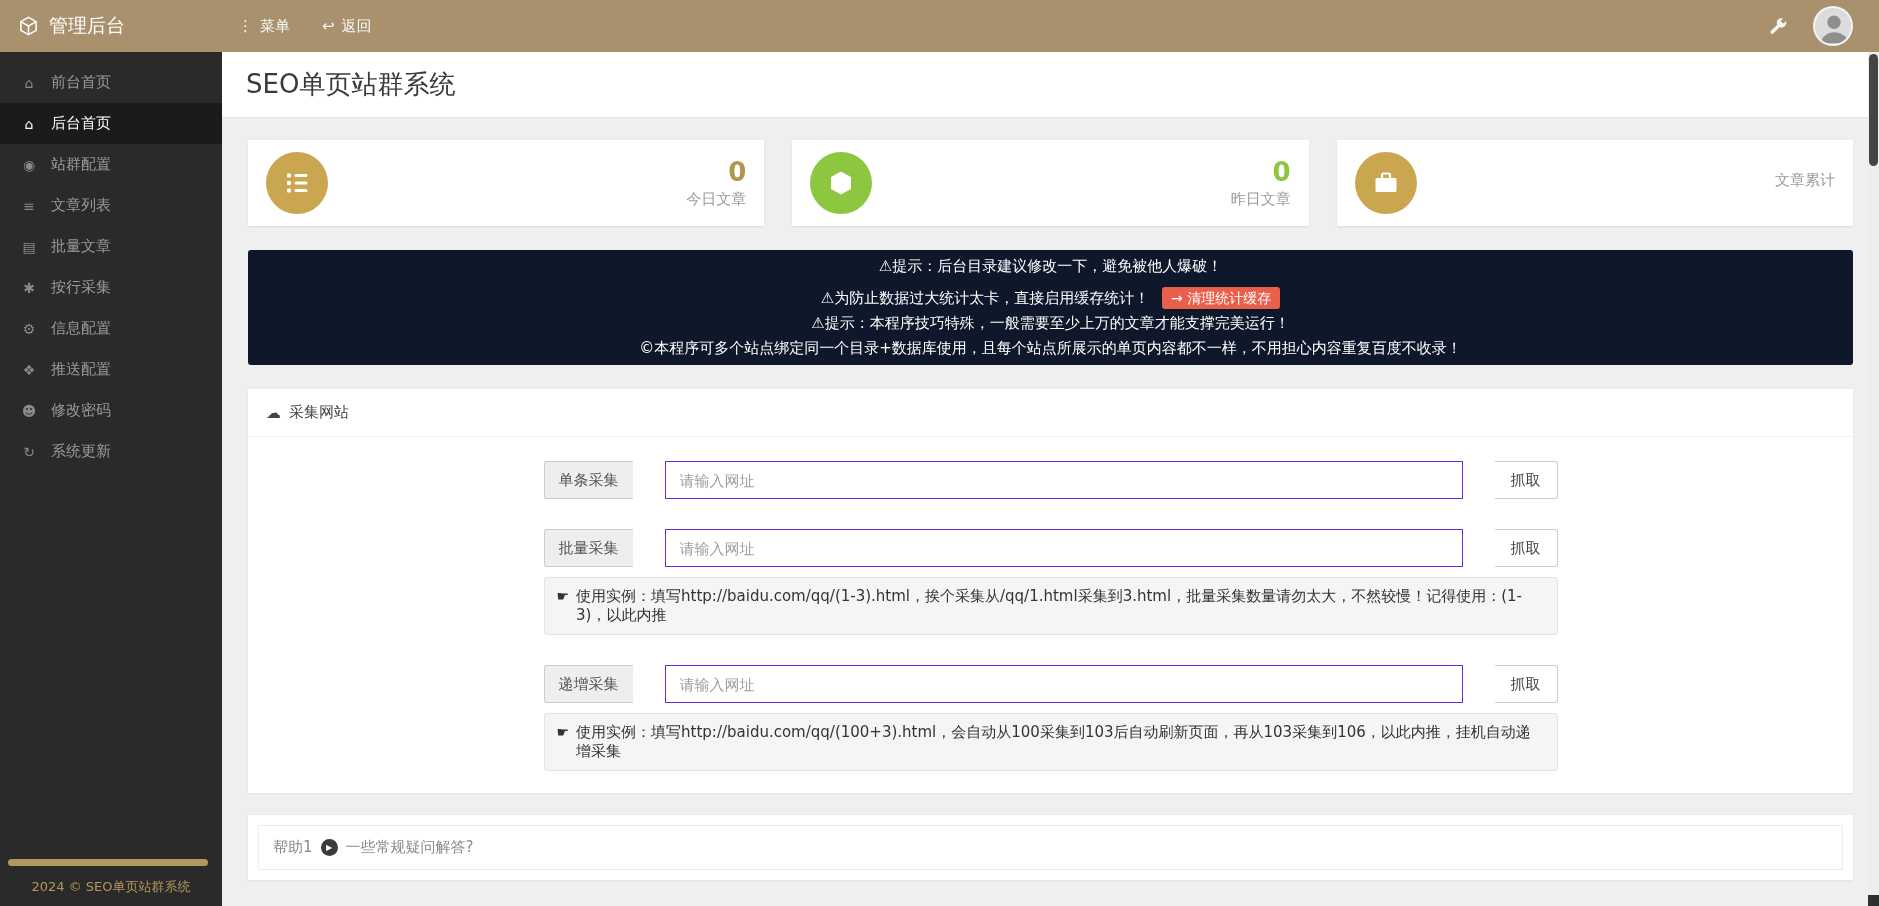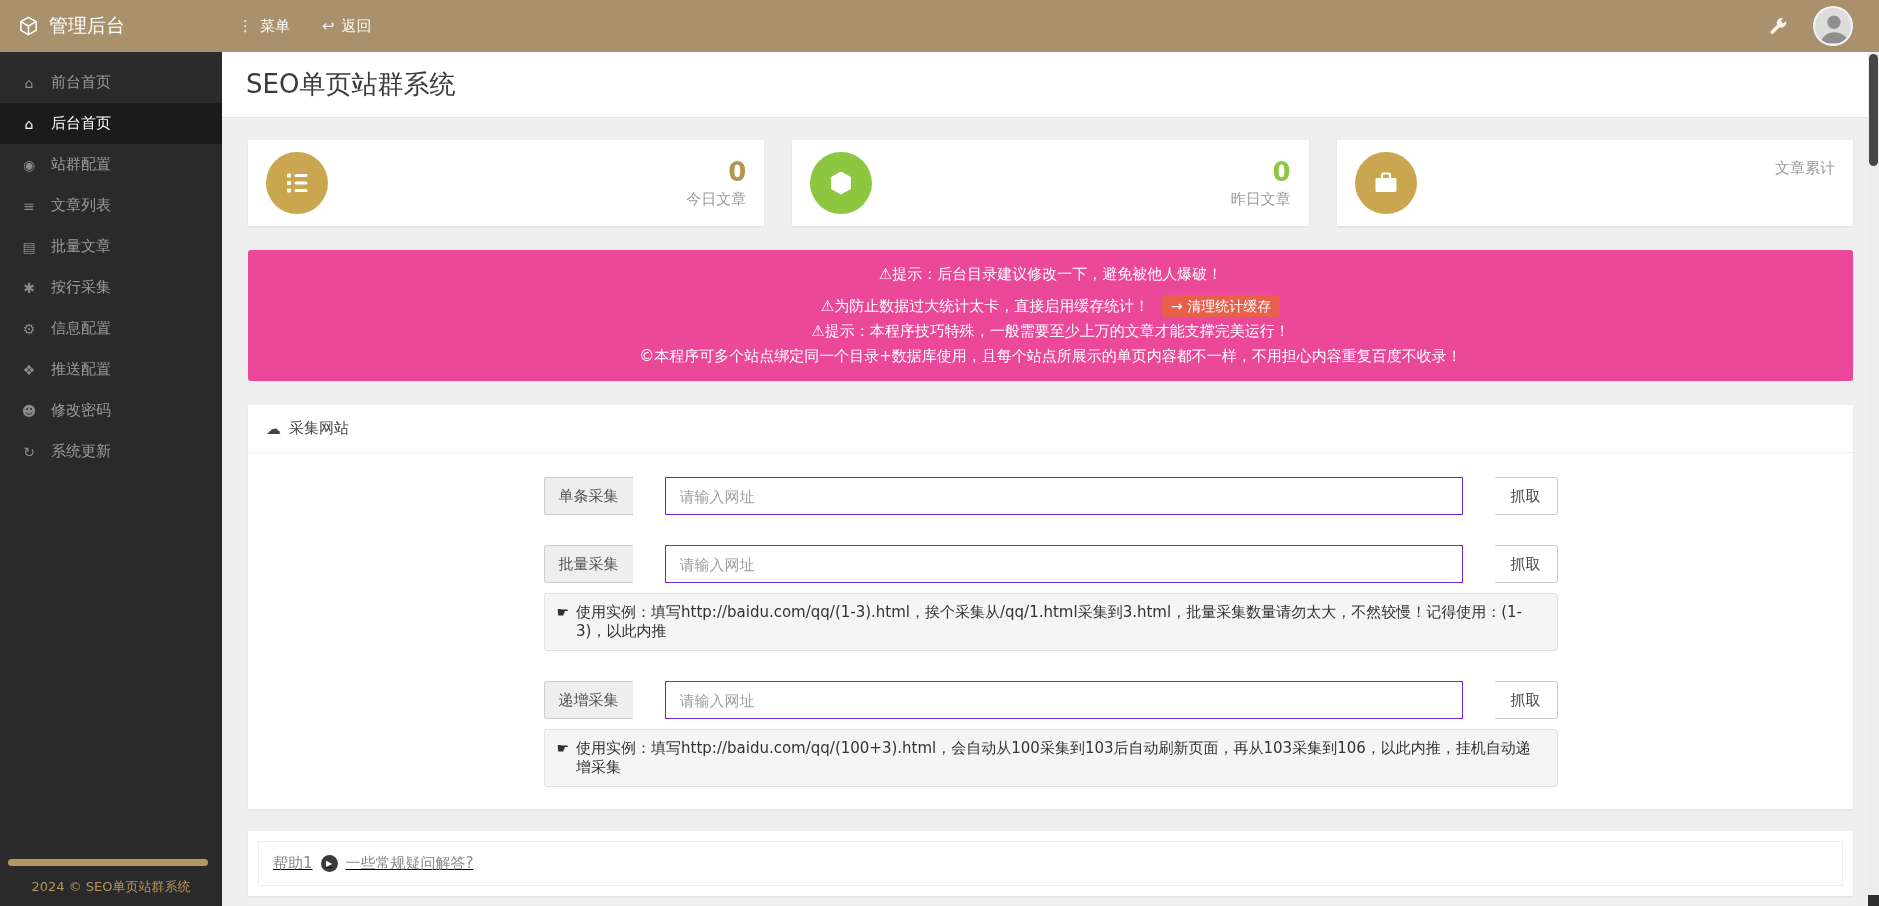--- a/index.html
+++ b/index.html
@@ -32,28 +32,28 @@
   .content-header{background:#fff;border-bottom:1px solid #e4e4e4;padding:15px 24px;font-size:26px;color:#3a3a3a;}
   .content{padding:22px 26px 0;}
 
   
   .stats-row{display:flex;gap:28px;}
   .stat-card{flex:1;background:#fff;height:86px;display:flex;align-items:center;padding:0 18px;
     box-shadow:0 1px 2px rgba(0,0,0,.08);}
   .stat-icon{width:62px;height:62px;border-radius:50%;display:flex;align-items:center;justify-content:center;flex:0 0 62px;}
   .bg-gold{background:#c9a64f;} .bg-green{background:#8dc63f;}
   .stat-right{margin-left:auto;text-align:right;display:flex;flex-direction:column;justify-content:center;height:100%;}
-  .stat-right.top{justify-content:flex-start;padding-top:16px;}
+  .stat-right.top{justify-content:flex-start;padding-top:28px;}
   .stat-value{font-size:26px;font-weight:700;line-height:30px;}
   .c-gold{color:#b2954f;} .c-green{color:#8dc63f;}
   .stat-label{color:#9a9a9a;font-size:15px;margin-top:3px;}
 
   
-  .notice{margin-top:24px;background:#ec4899;border-radius:3px;color:#fff;text-align:center;
-    font-size:15px;line-height:25px;padding:12px 12px;}
+  .notice{margin-top:24px;background:#0f172a;border-radius:3px;color:#fff;text-align:center;
+    font-size:15px;line-height:25px;padding:4px 12px;}
   .clear-btn{display:inline-block;background:#e8604c;color:#fff;border-radius:3px;font-size:14px;
     line-height:22px;padding:0 9px;margin-left:8px;cursor:pointer;margin-top:8px;}
 
   
   .panel{margin-top:24px;background:#fff;box-shadow:0 1px 2px rgba(0,0,0,.06);}
   .panel-header{display:flex;align-items:center;gap:8px;padding:14px 18px;font-size:15px;color:#444;
     border-bottom:1px solid #f0f0f0;}
   .panel-body{padding:2px 0 22px;}
   .collect-row{width:1014px;margin:22px auto 0;}
   .collect-row + .collect-row{margin-top:30px;}
@@ -62,21 +62,21 @@
     font-size:15px;color:#555;border-radius:3px 0 0 3px;white-space:nowrap;}
   .ig-input{flex:1;border:1px solid #6d28d9;padding:0 14px;font-size:15px;color:#555;outline:none;background:#fff;min-width:0;}
   .ig-input::placeholder{color:#9f9f9f;}
   .ig-btn{border:1px solid #ccc;border-left:none;background:#fff;padding:0 16px;font-size:15px;color:#444;
     cursor:pointer;border-radius:0 3px 3px 0;font-family:inherit;}
   .help-box{margin-top:10px;background:#f5f5f5;border:1px solid #e2e2e2;border-radius:3px;padding:9px 12px;
     font-size:15px;color:#333;display:flex;gap:7px;align-items:baseline;}
   .tip-ic{color:#333;font-size:14px;}
 
   
-  .help-panel{margin-top:22px;background:#fff;box-shadow:0 1px 2px rgba(0,0,0,.06);padding:10px;text-decoration:underline;}
+  .help-panel{margin-top:22px;background:#fff;box-shadow:0 1px 2px rgba(0,0,0,.06);padding:10px;}
   .help-head{border:1px solid #ececec;background:#fff;padding:12px 14px;color:#8a8a8a;font-size:15px;
     display:flex;align-items:center;gap:8px;cursor:pointer;}
   .circ{width:17px;height:17px;border-radius:50%;background:#3b3b3b;color:#fff;display:inline-flex;
     align-items:center;justify-content:center;font-size:8px;line-height:1;flex:0 0 17px;}
 
   
   .scroll-v{position:fixed;top:52px;right:0;bottom:0;width:11px;background:#ededed;z-index:8;}
   .scroll-v .thumb{position:absolute;top:2px;right:1px;width:9px;height:112px;background:#454545;border-radius:5px;cursor:pointer;}
   .scroll-corner{position:fixed;right:0;bottom:0;width:11px;height:11px;background:#2f2f2f;z-index:9;}
 </style>

